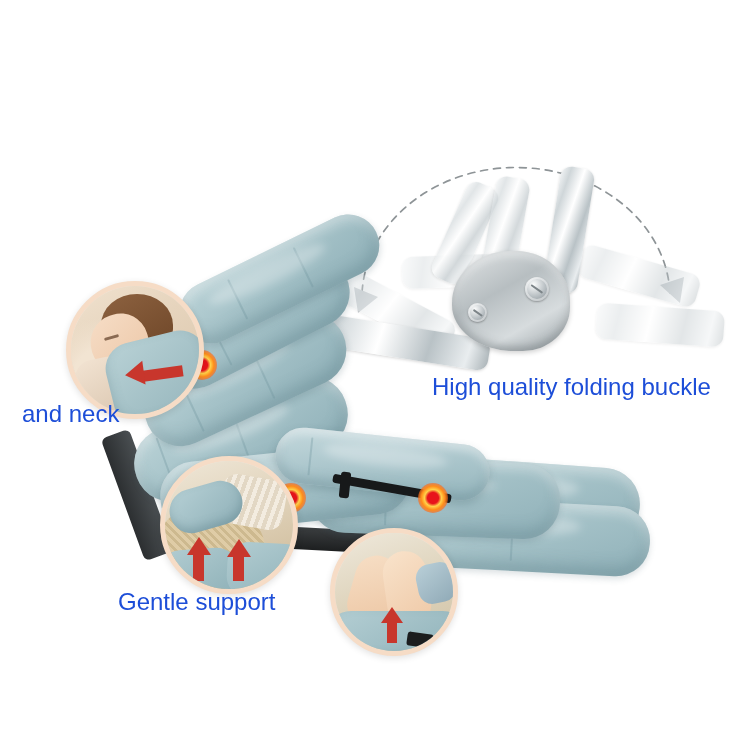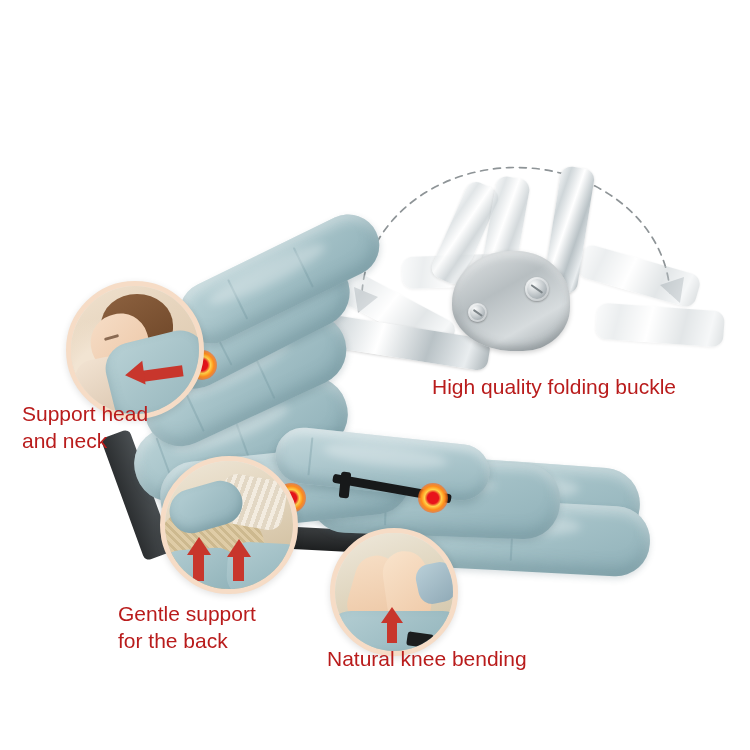--- a/index.html
+++ b/index.html
@@ -8,21 +8,21 @@
   #page{position:relative;width:750px;height:750px;background:#ffffff;overflow:hidden;}
 
   
   #headline{position:absolute;left:0;top:26px;width:750px;text-align:center;
             color:#F07D1E;font-size:41px;line-height:48px;letter-spacing:.2px;}
   #headline .ln{display:block;white-space:nowrap;}
   #hl1{padding-right:6px;}
   #hl2{padding-left:4px;}
 
   
-  .caption{position:absolute;color:#b91c1c;font-size:21px;line-height:27px;white-space:nowrap;}
+  .caption{position:absolute;color:#1d4ed8;font-size:24px;line-height:27px;white-space:nowrap;}
 
   
   #chair{position:absolute;left:100px;top:240px;width:530px;height:360px;}
 
   .cushion{position:absolute;border-radius:40px;
            background:linear-gradient(160deg,#bcd4d8 0%,#a5c2c8 45%,#8fb0b8 100%);
            box-shadow:inset 0 -8px 16px rgba(70,105,115,.30),
                       inset 0 6px 12px rgba(255,255,255,.45),
                       0 3px 6px rgba(60,90,100,.18);}
   .tuft{position:absolute;background:rgba(110,145,155,.32);border-radius:2px;}
@@ -96,21 +96,21 @@
   .bolt{position:absolute;border-radius:50%;
         background:radial-gradient(circle at 36% 32%,#fbfcfc,#b5bcc0 55%,#7f878b 100%);
         box-shadow:inset 0 0 0 2px rgba(255,255,255,.45),0 1px 2px rgba(0,0,0,.3);}
   .bolt::after{content:"";position:absolute;left:50%;top:50%;width:60%;height:2px;
         background:#7c8488;transform:translate(-50%,-50%) rotate(35deg);border-radius:2px;}
   #arcsvg{position:absolute;left:0;top:0;width:380px;height:230px;overflow:visible;}
 
   
   #cap-head{left:22px;top:400px;}
   #cap-buckle{left:432px;top:373px;}
-  #cap-back{left:118px;top:600px;}
+  #cap-back{left:118px;top:588px;}
   #cap-knee{left:327px;top:645px;}
 </style>
 </head>
 <body>
 
 <div id="page">
 
   <div id="headline">
   </div>
 
@@ -264,30 +264,25 @@
 
     <div class="redarrow" style="left:52px;top:86px;width:10px;height:24px;"></div>
     <div style="position:absolute;left:46px;top:74px;width:0;height:0;border-left:11px solid transparent;
                 border-right:11px solid transparent;border-bottom:16px solid #c8362c;"></div>
 
     <div style="position:absolute;left:72px;top:100px;width:26px;height:14px;background:#1b1d1e;
                 border-radius:3px;transform:rotate(8deg);"></div>
   </div>
 
   <div class="caption" id="cap-head">
-    <div>Support head</div>
     <div>and neck</div>
   </div>
 
   <div class="caption" id="cap-buckle">
     <div>High quality folding buckle</div>
   </div>
 
   <div class="caption" id="cap-back">
     <div>Gentle support</div>
-    <div>for the back</div>
-  </div>
-
-  <div class="caption" id="cap-knee">
-    <div>Natural knee bending</div>
-  </div>
+  </div>
+
 
 </div>
 
 </body></html>

